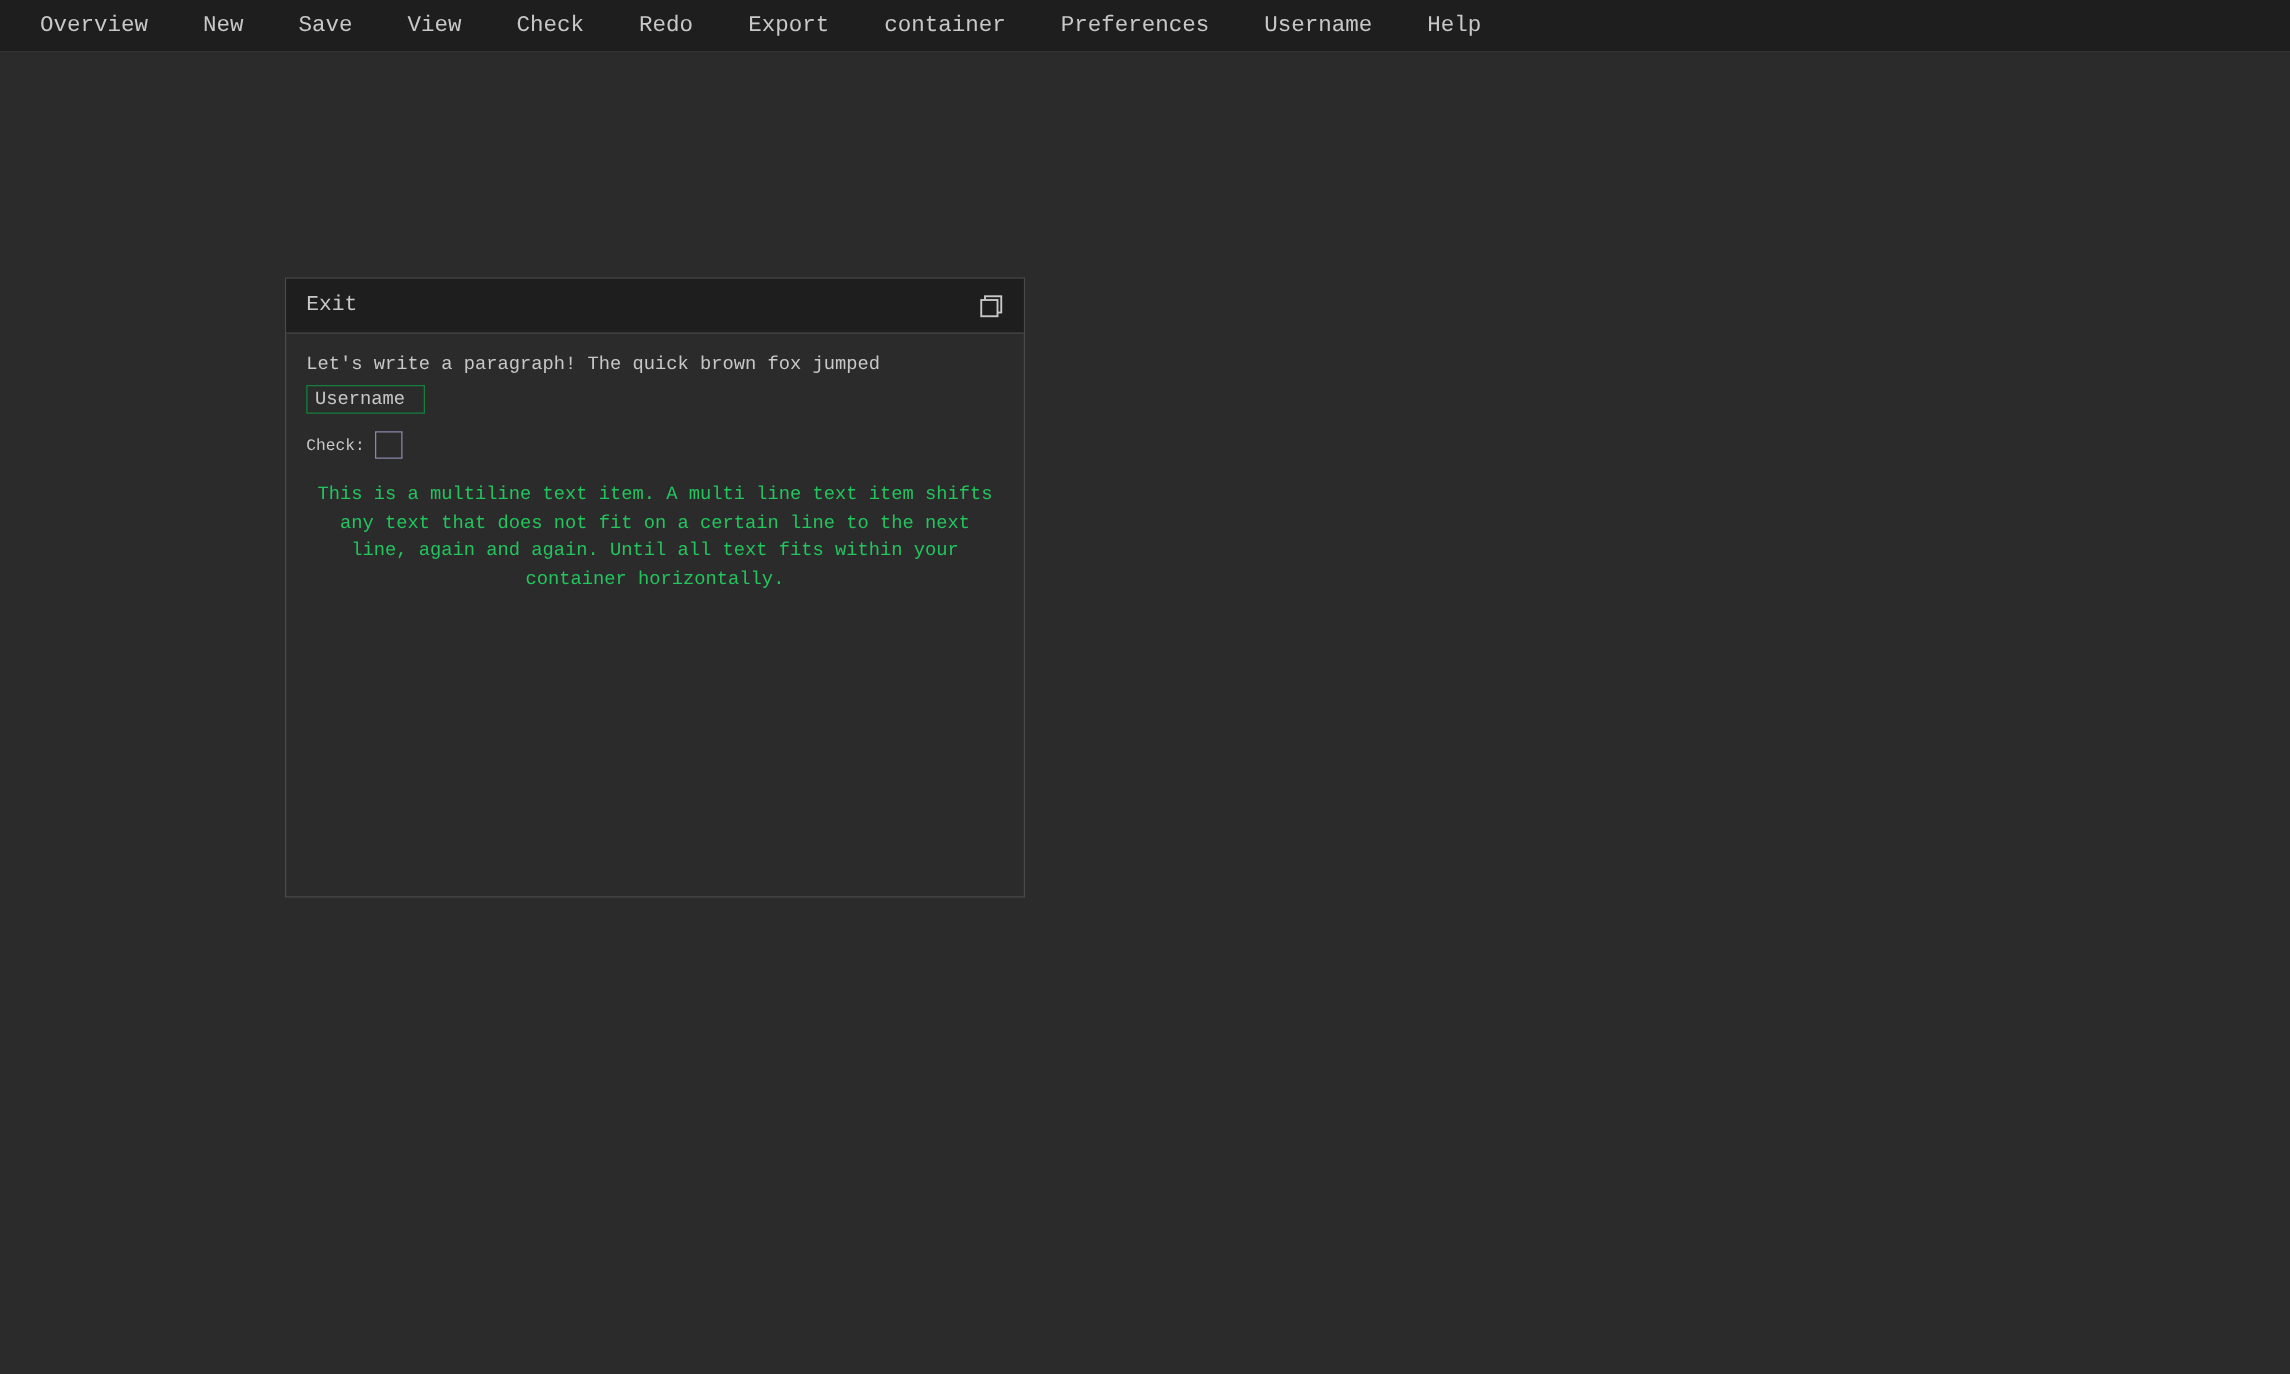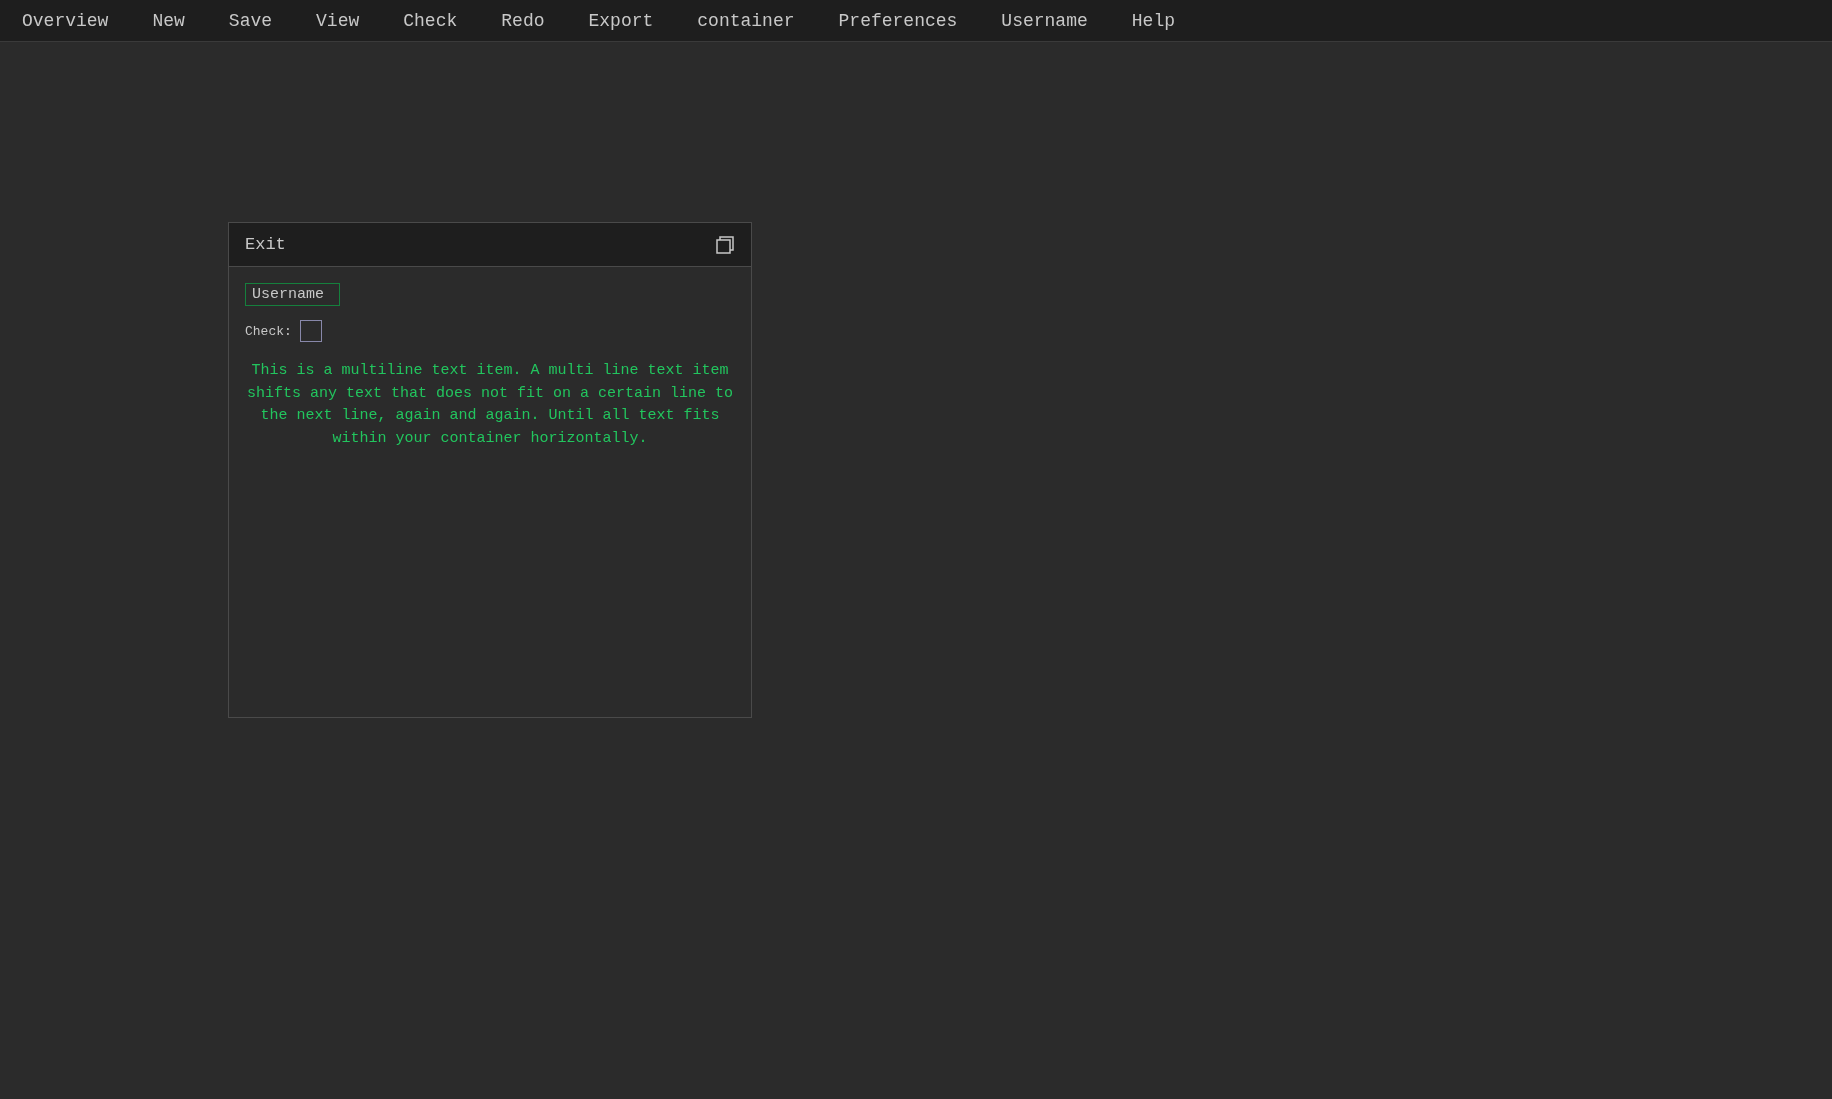--- a/index.html
+++ b/index.html
@@ -16,21 +16,21 @@
       overflow: hidden;
     }
 
     
     .menubar {
       width: 100%;
       height: 42px;
       background-color: #1e1e1e;
       display: flex;
       align-items: center;
-      padding: 0 0;
+      padding: 0 10px;
       border-bottom: 1px solid #3a3a3a;
     }
 
     .menubar-item {
       color: #c8c8c8;
       font-family: 'Courier New', Courier, monospace;
       font-size: 18px;
       padding: 0 22px;
       height: 100%;
       display: flex;
@@ -46,21 +46,21 @@
       background-color: #2b2b2b;
       display: flex;
       align-items: flex-start;
       justify-content: flex-start;
       padding-top: 180px;
       padding-left: 228px;
     }
 
     
     .dialog {
-      width: 524px;
+      width: 592px;
       background-color: #2b2b2b;
       border: 1px solid #4a4a4a;
     }
 
     .dialog-titlebar {
       background-color: #1e1e1e;
       height: 44px;
       display: flex;
       align-items: center;
       justify-content: space-between;
@@ -180,20 +180,21 @@
           <rect x="2" y="5" width="13" height="13" stroke="#c8c8c8" stroke-width="1.5" fill="#1e1e1e"></rect>
         </svg>
       </span>
     </div>
 
     <div class="dialog-content">
 
       
 
       
+      <span class="paragraph-text">Let's write a paragraph! The quick brown fox jumped</span>
 
       
       <input class="text-input" type="text" value="Username" placeholder="Username" style="">
 
       
       <div class="check-row">
         <span class="check-label">Check:</span>
         <input class="check-box" type="checkbox" style="">
       </div>
 

